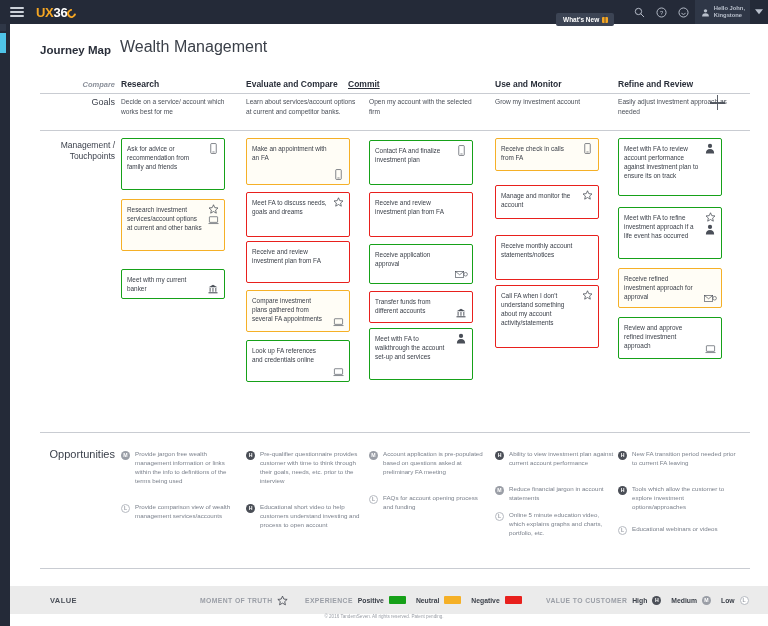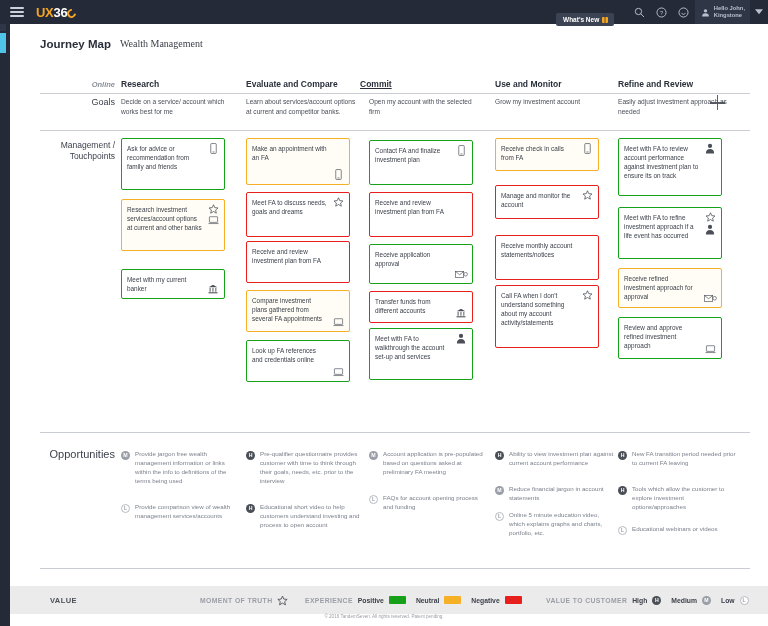--- a/index.html
+++ b/index.html
@@ -43,23 +43,23 @@
   }
   .userchip .uname { font-size:5.8px; color:#b9c0cc; line-height:1.25; font-weight:bold; }
   .caret { width:18px; height:24px; display:flex; align-items:center; justify-content:center; cursor:pointer; }
 
   
   .leftrail { position:absolute; left:0; top:24px; width:10px; height:602px; background:#242a38; }
   .leftrail .accent { position:absolute; left:0; top:9px; width:6px; height:20px; background:#4fc3e8; }
   .leftrail .accent2 { position:absolute; left:0; top:0px; width:6px; height:7px; background:#2f3747; }
 
   
-  .pagehead { position:absolute; left:40px; top:38px; display:flex; align-items:flex-start; gap:9px; }
+  .pagehead { position:absolute; left:40px; top:38px; display:flex; align-items:flex-end; gap:9px; }
   .pagehead .jm { font-size:11.5px; font-weight:bold; color:#2a2f3a; }
-  .pagehead .wm { font-size:10px; color:#3b4049;font-family:Liberation Serif, serif; }
+  .pagehead .wm { font-size:16px; color:#3b4049; }
   .rowlabel { position:absolute; text-align:right; font-weight:normal; color:#3a3f4a; }
 
   .stages-label { left:40px; top:80px; width:75px; font-size:7.5px; font-style:italic; color:#8a8f99; font-weight:bold; }
   .stagehdr { position:absolute; top:79px; font-size:8.5px; font-weight:bold; color:#2a2f3a; white-space:nowrap; }
 
   .hline { position:absolute; left:40px; width:710px; height:1px; background:#c9ccd2; }
 
   .goals-label { left:40px; top:97px; width:75px; font-size:9px; }
   .goaltext { position:absolute; top:97px; font-size:6.6px; line-height:1.45; color:#4a4f58; width:112px; }
 
@@ -170,38 +170,38 @@
   <div class="leftrail">
     <div class="accent2"></div>
     <div class="accent"></div>
   </div>
 
   <div class="pagehead">
     <span class="jm">Journey Map</span>
     <span class="wm">Wealth Management</span>
   </div>
 
-  <div class="rowlabel stages-label">Online</div>
+  <div class="rowlabel stages-label">Compare</div>
   <div class="rowlabel goals-label">Goals</div>
   <div class="rowlabel act-label">
     <div>Management /</div>
     <div>Touchpoints</div>
   </div>
   <div class="rowlabel opp-label">Opportunities</div>
 
   <div class="hline" style="top:93px;"></div>
   <div class="hline" style="top:130px;"></div>
   <div class="hline" style="top:432px;"></div>
   <div class="hline" style="top:568px;"></div>
 
   <div class="plusbtn"></div>
 
   <div class="stagehdr" style="left:121px;">Research</div>
   <div class="stagehdr" style="left:246px;">Evaluate and Compare</div>
-  <div class="stagehdr" style="left:360px;text-decoration:underline;">Commit</div>
+  <div class="stagehdr" style="left:348px;text-decoration:underline;">Commit</div>
   <div class="stagehdr" style="left:495px;">Use and Monitor</div>
   <div class="stagehdr" style="left:618px;">Refine and Review</div>
 
   <div class="goaltext" style="left:121px;">Decide on a service/ account which works best for me</div>
   <div class="goaltext" style="left:246px;">Learn about services/account options at current and competitor banks.</div>
   <div class="goaltext" style="left:369px;">Open my account with the selected firm</div>
   <div class="goaltext" style="left:495px;">Grow my investment account</div>
   <div class="goaltext" style="left:618px;">Easily adjust investment approach as needed</div>
 
   <div class="card g" style="left:121px; top:138px; height:52px;">

